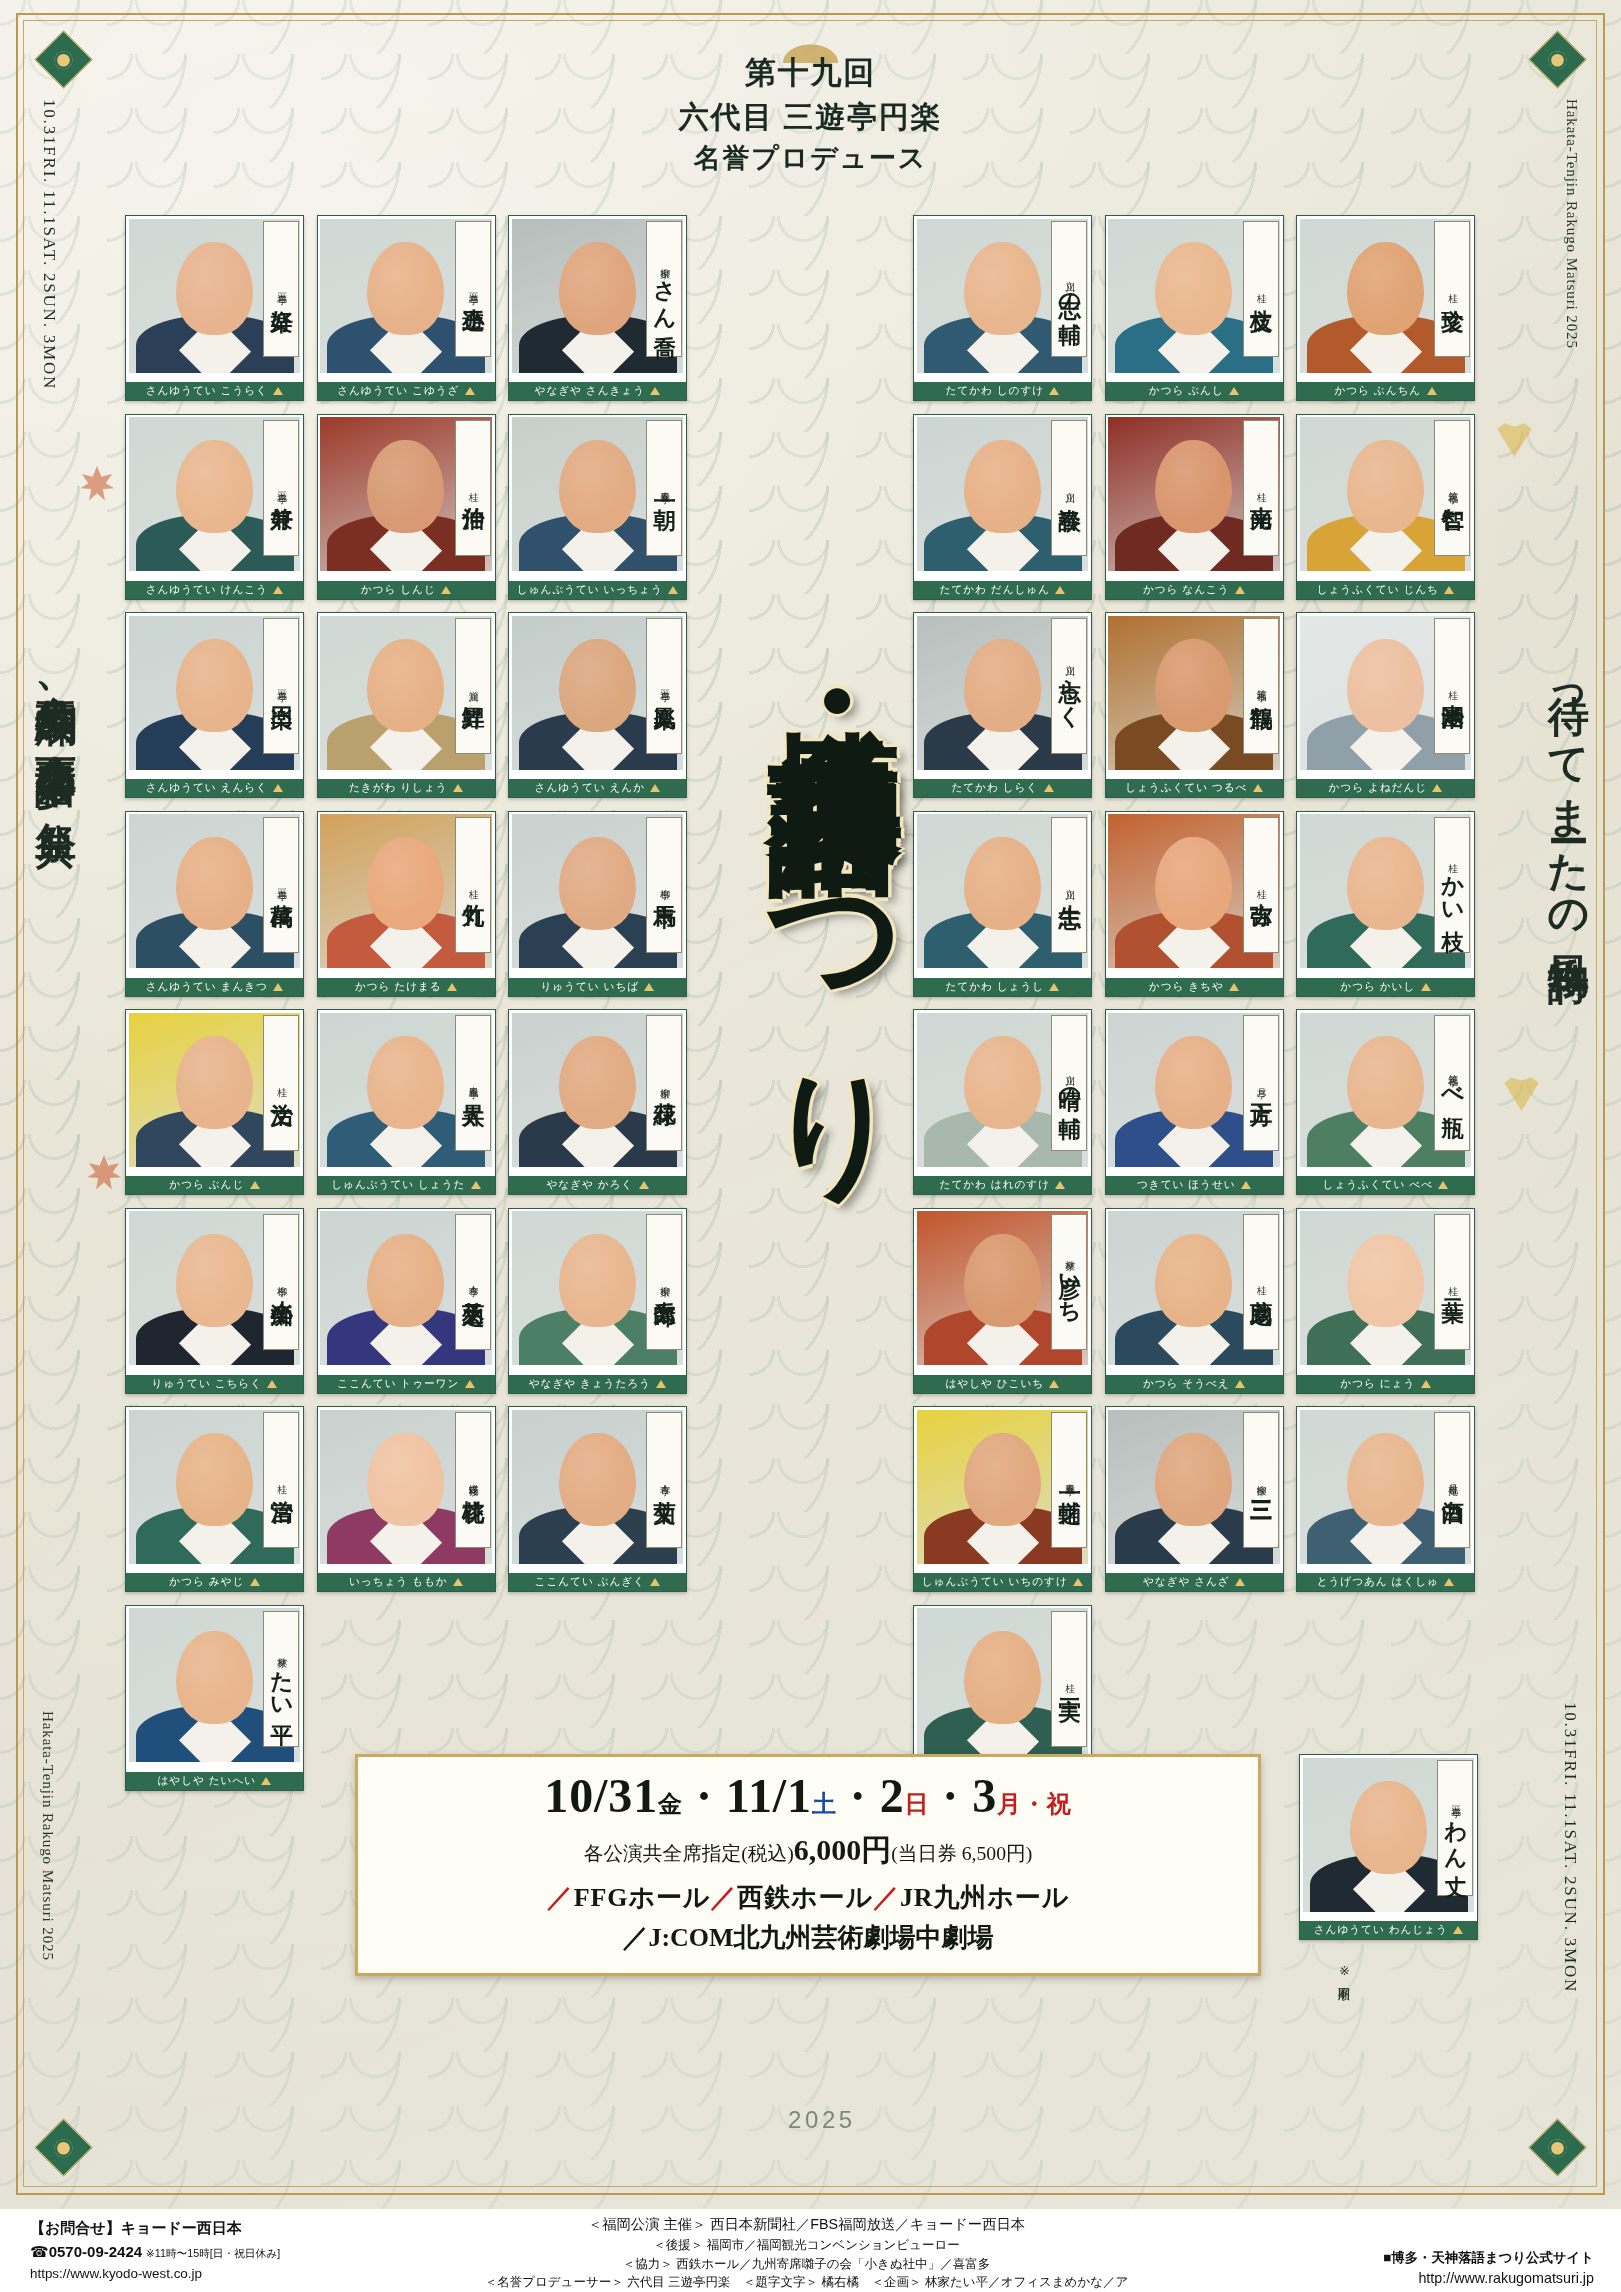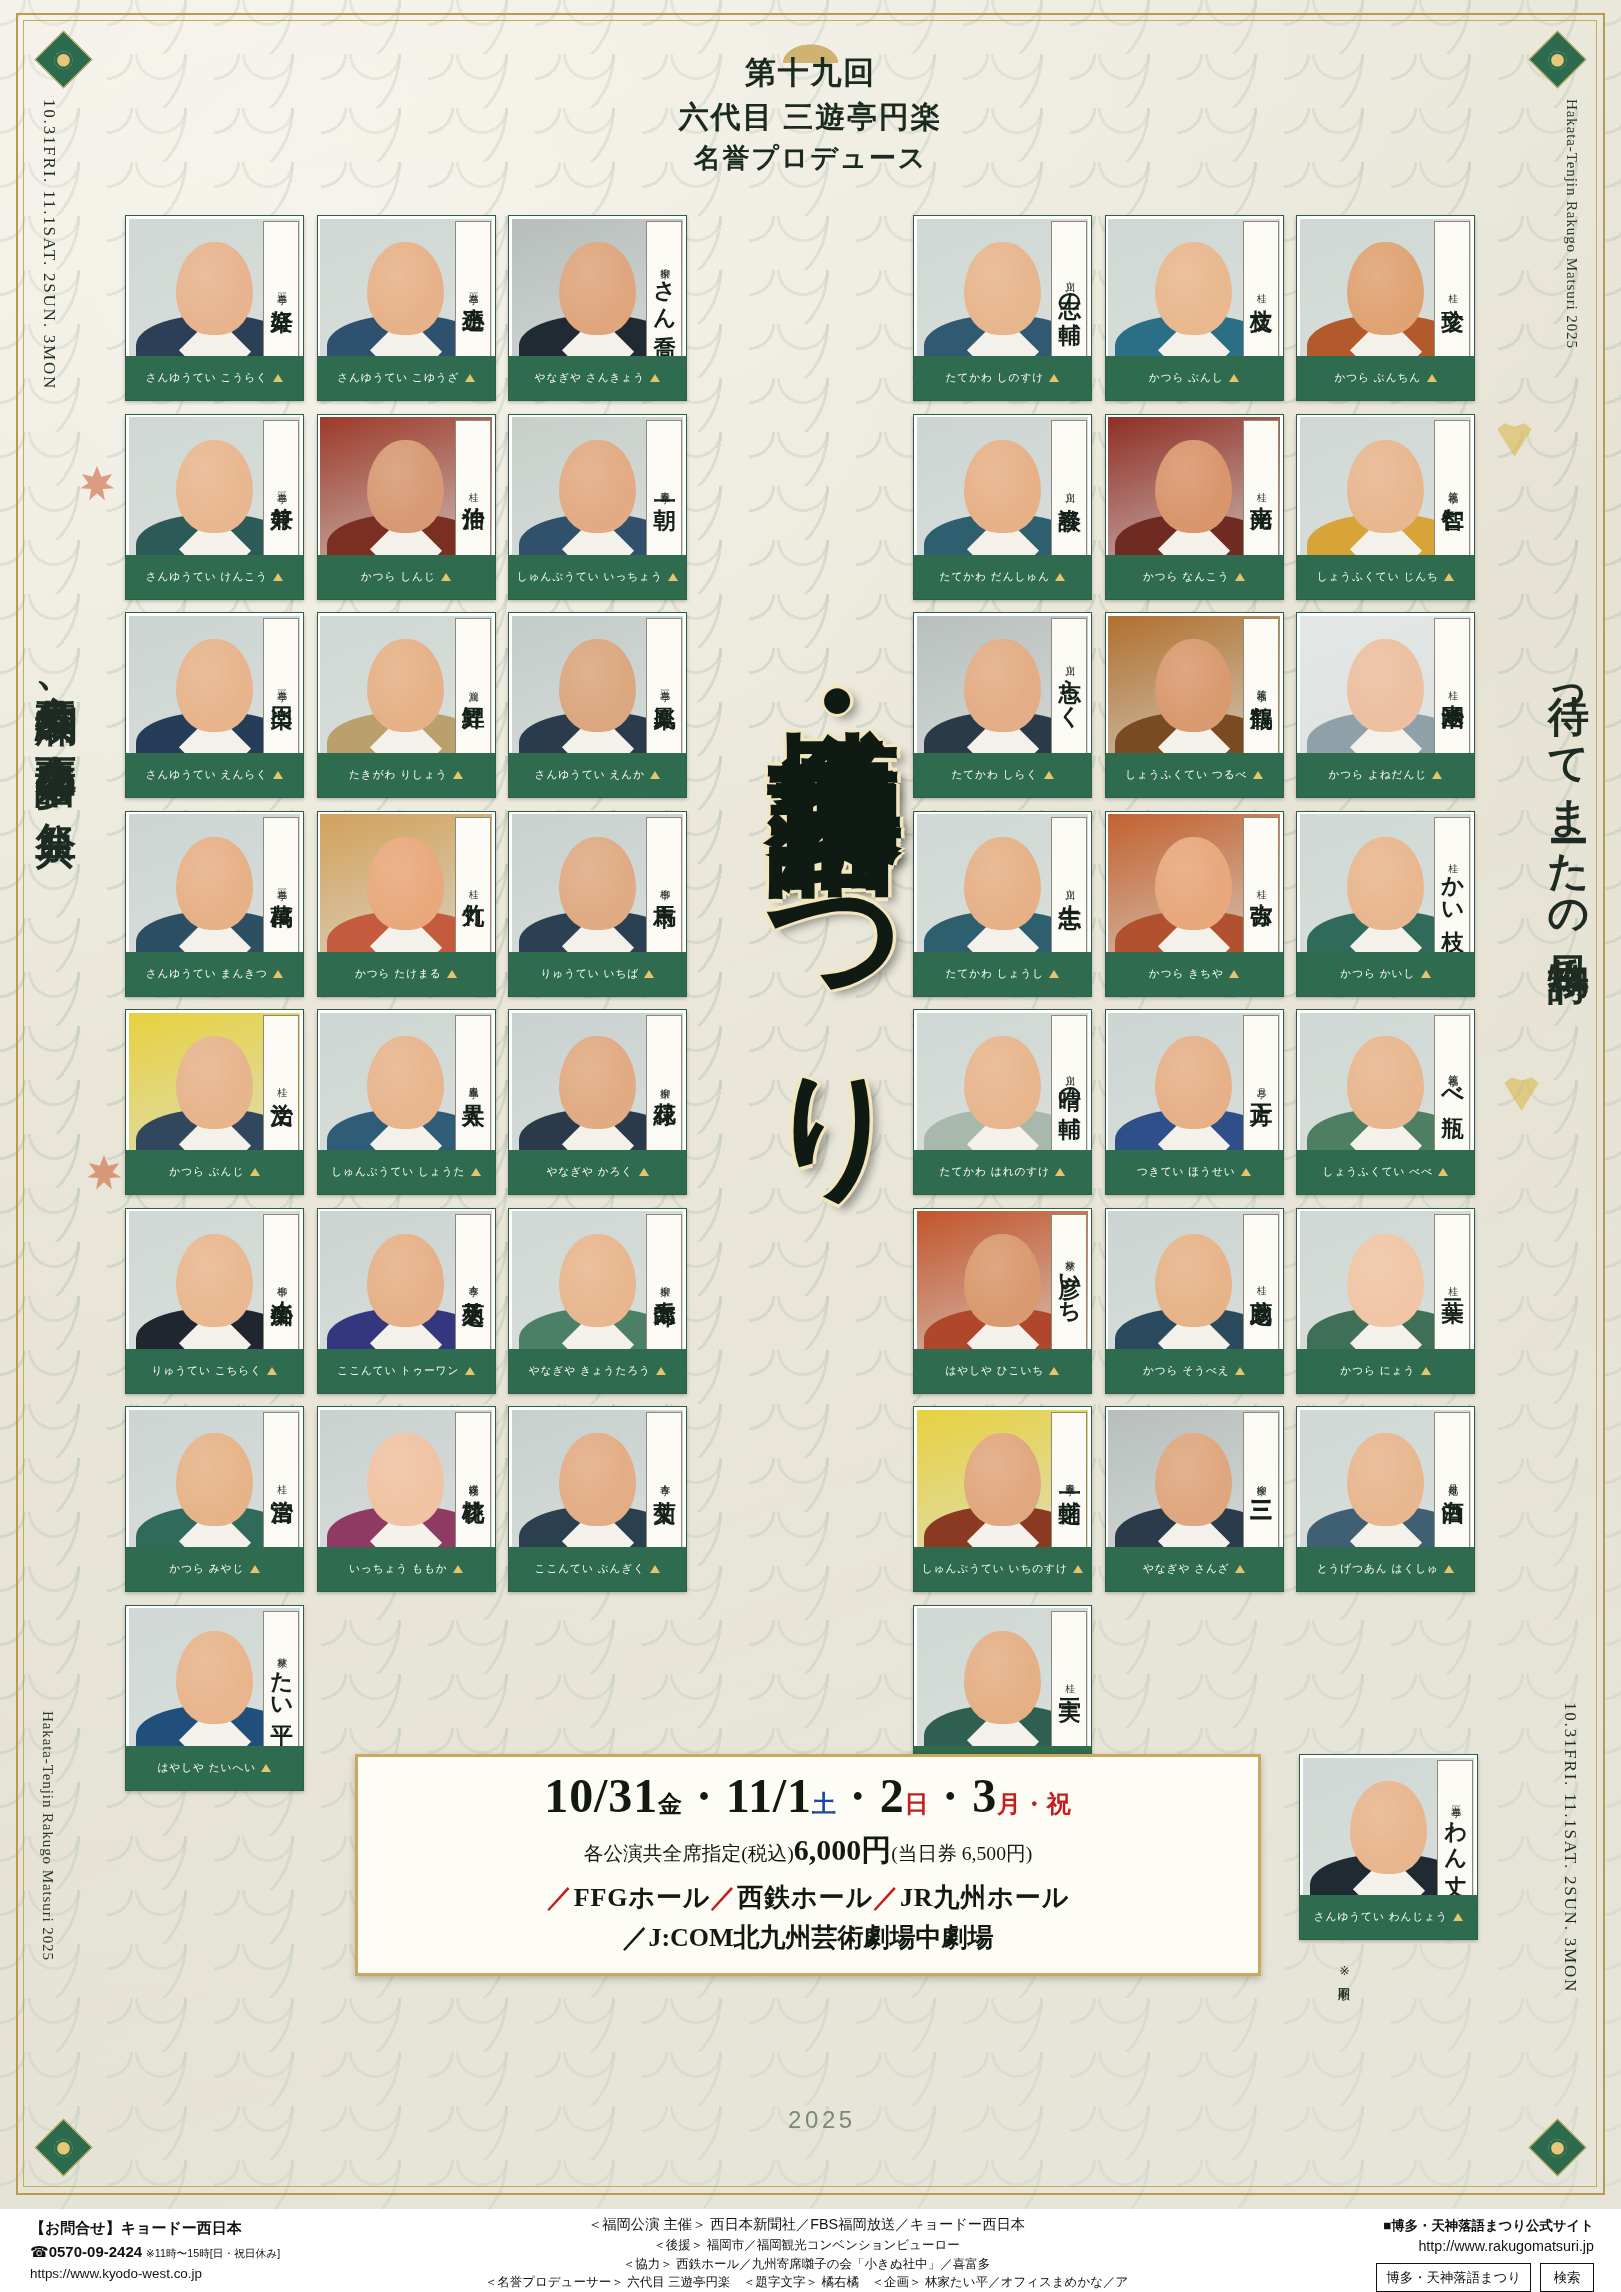--- a/index.html
+++ b/index.html
@@ -151,21 +151,21 @@
     writing-mode:vertical-rl;text-orientation:upright;
     font-family:"Liberation Serif","DejaVu Serif",serif;
     font-size:11.6px;color:#15201a;letter-spacing:0.9px;
     display:flex;align-items:center;justify-content:center;
     padding:3.6px 0;box-sizing:border-box;
     line-height:1.05;
   }
   .namestrip .shoumei{font-size:9.9px;opacity:.95;}
   .namestrip .big{font-size:22.4px;font-weight:bold;margin-top:3.6px;}
   .kana{
-    position:absolute;left:0;right:0;bottom:0;height:44px;
+    position:absolute;left:0;right:0;bottom:0;height:18px;
     background:#2f6b4f;color:#ffffff;font-size:10.7px;
     display:flex;align-items:center;justify-content:center;
     letter-spacing:0.9px;
   }
   .kana .tri{
     width:0;height:0;border-left:5.4px solid transparent;border-right:5.4px solid transparent;
     border-bottom:8px solid #e6c46e;margin-left:5.4px;
   }
 
   
@@ -196,21 +196,21 @@
   
   .footer{
     position:absolute;left:0;top:2209px;width:1621px;height:84px;background:#ffffff;
     font-size:13.4px;color:#111;
   }
   .f-left{position:absolute;left:30px;top:7.2px;line-height:1.55;}
   .f-left .b{font-weight:bold;font-size:15px;}
   .f-center{position:absolute;left:484px;top:5.4px;text-align:center;width:645px;line-height:1.5;font-size:12.5px;}
   .f-center .l1{font-size:14.3px;}
   .f-right{position:absolute;right:27px;top:7.2px;text-align:right;line-height:1.5;}
-  .f-right .site{font-weight:bold;font-size:13.4px;}
+  .f-right .site{font-weight:bold;font-size:13.4px;margin-top:32px;}
   .f-right .url{font-size:14.3px;}
   .searchrow{display:flex;gap:9px;justify-content:flex-end;align-items:center;margin-top:5.4px;}
   .searchbox{border:1.8px solid #111;padding:3.6px 9px;font-size:13.4px;}
   .searchbtn{border:1.8px solid #111;padding:3.6px 12.5px;font-size:13.4px;background:#fff;}
   .maple{position:absolute;width:36px;height:36px;background:#c9572c;opacity:.55;
     clip-path:polygon(50% 0,62% 30%,92% 22%,74% 48%,98% 62%,66% 64%,72% 96%,50% 76%,28% 96%,34% 64%,4% 62%,26% 48%,8% 22%,38% 30%);}
   .ginkgo{position:absolute;width:41px;height:36px;background:#d8b441;opacity:.55;
     clip-path:polygon(50% 100%, 8% 22%, 26% 6%, 50% 16%, 74% 6%, 92% 22%);}
 </style>
 </head>

